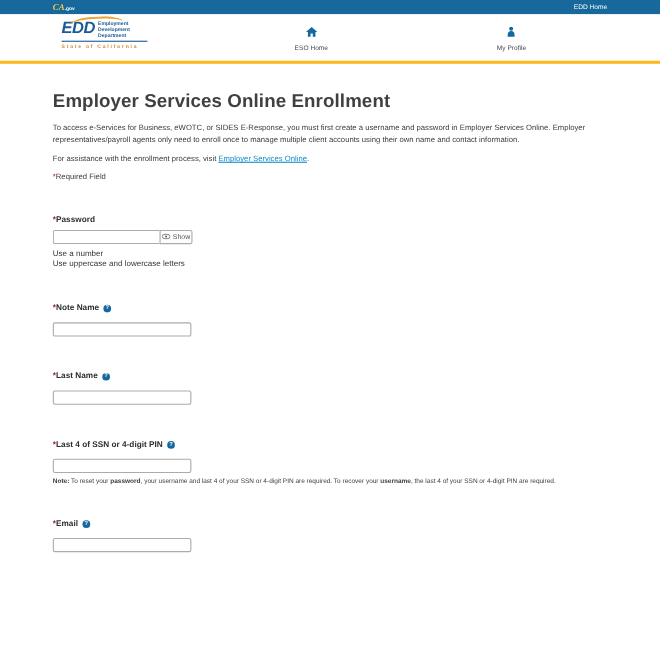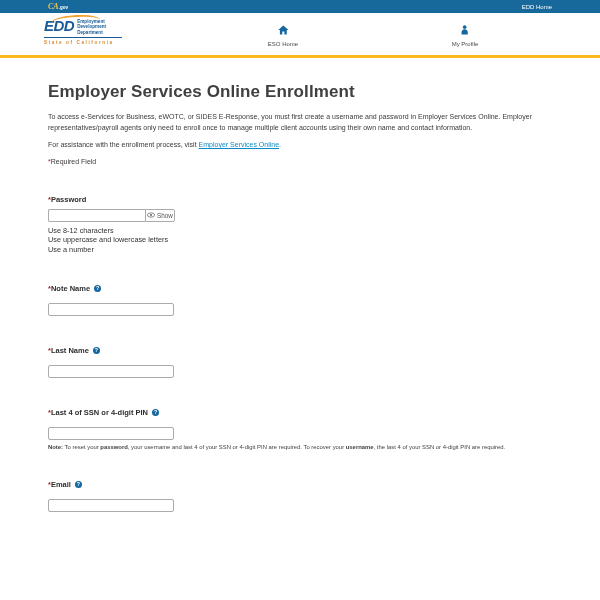--- a/index.html
+++ b/index.html
@@ -9,21 +9,21 @@
   
   .topbar { height:13px; background:#17699C; display:flex; align-items:center;
     justify-content:space-between; padding:0 48px; }
   .ca-logo { font-style:italic; font-weight:bold; font-size:8px; color:#F3C64F;
     font-family:"Liberation Serif", serif; line-height:1; cursor:pointer; }
   .ca-logo .gov { font-size:4.5px; color:#ffffff; font-style:normal; font-family:"Liberation Sans",sans-serif; }
   .topbar-link { color:#ffffff; font-size:6px; text-decoration:none; cursor:pointer; }
 
   
   .header { height:42px; position:relative; background:#fff; }
-  .edd-logo { position:absolute; left:44px; top:5px; width:78px; cursor:pointer; }
+  .edd-logo { position:absolute; left:56px; top:5px; width:78px; cursor:pointer; }
   .edd-swoosh { position:absolute; left:8px; top:-3px; width:48px; height:12px;
     border-top:2px solid #F0A22F; border-radius:50%; transform:rotate(-3deg); }
   .edd-top { display:flex; align-items:flex-start; }
   .edd-acronym { font-size:15px; font-weight:bold; font-style:italic; color:#1A5A96; line-height:1; letter-spacing:-.5px; }
   .edd-lines { display:flex; flex-direction:column; margin-left:3px; margin-top:1px; }
   .edd-lines span { font-size:4.6px; font-weight:bold; color:#1A5A96; line-height:1.18; }
   .edd-state { margin-top:2px; border-top:1.5px solid #1A5A96; padding-top:1.5px;
     font-size:4.6px; font-weight:bold; color:#D8882B; letter-spacing:1.6px; white-space:nowrap; }
   .nav-item { position:absolute; top:8px; display:flex; flex-direction:column;
     align-items:center; gap:2px; cursor:pointer; }
@@ -128,23 +128,22 @@
       <input class="txt" type="password" value="" style="">
       <button class="show-btn">
         <span><svg width="8" height="6" viewBox="0 0 12 8">
               <ellipse cx="6" cy="4" rx="5.4" ry="3.2" fill="none" stroke="#555" stroke-width="1"></ellipse>
               <circle cx="6" cy="4" r="1.4" fill="#555"></circle>
             </svg></span>
         <span>Show</span>
       </button>
     </div>
     <div class="pw-rules">
-      <div>Use 8-12 characters</div>
+      <div>Use a number</div>
       <div>Use uppercase and lowercase letters</div>
-      <div>Use a number</div>
     </div>
   </div>
 
 
   <div class="form-group">
     <label class="f-label"><span class="req">*</span><span>Note Name</span><span class="help">?</span></label>
     <input class="txt" type="text" value="" style="">
   </div>
 
   <div class="form-group">

